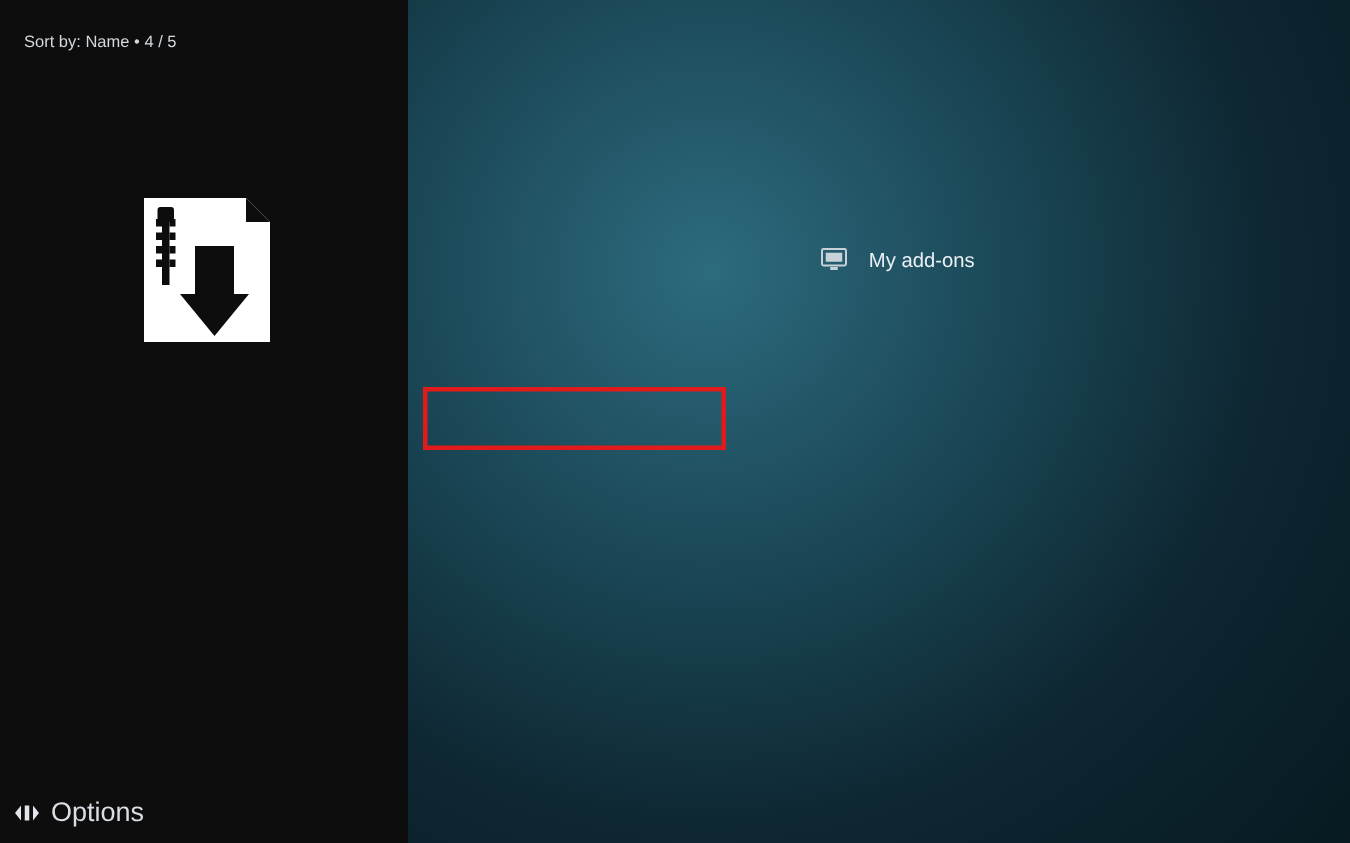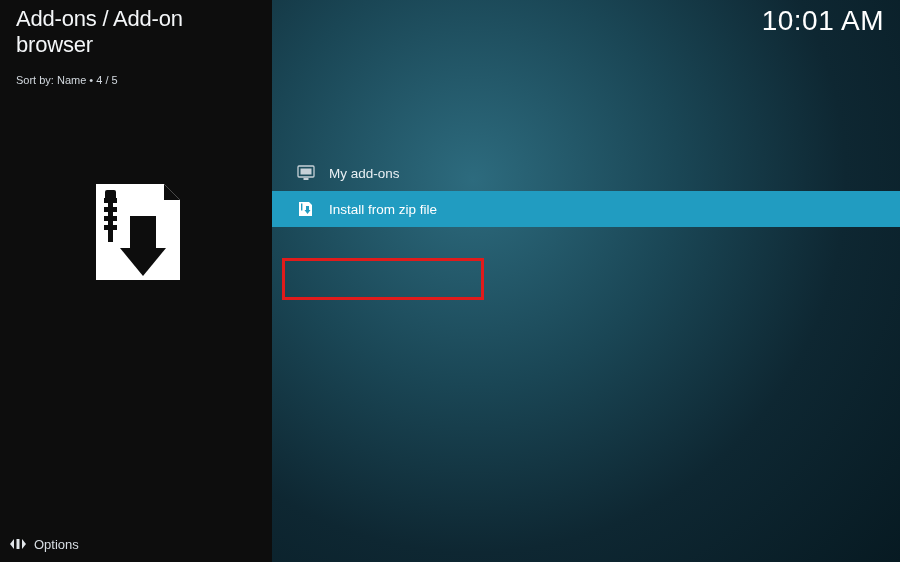--- a/index.html
+++ b/index.html
@@ -38,21 +38,21 @@
 
 .options-bar {
   position: absolute;
   left: 10px;
   bottom: 10px;
   display: flex;
   align-items: center;
   gap: 8px;
 }
 .options-bar .opt-icon { display:inline-flex; }
-.options-bar .label { font-size: 13px; color: #d8dee4; text-align: right; }
+.options-bar .label { font-size: 18px; color: #d8dee4; text-align: right; }
 
 .main {
   width: 628px;
   height: 562px;
   background: radial-gradient(circle at 32% 32%, #2d6b7e 0%, #1a4655 36%, #0e2732 65%, #071a22 100%);
   position: relative;
 }
 .clock {
   position: absolute;
   top: 5px;
@@ -68,40 +68,40 @@
   top: 155px;
   left: 0;
   right: 0;
 }
 .row {
   display: flex;
   align-items: center;
   height: 36px;
   padding-left: 25px;
   gap: 14px;
+  justify-content: center;
 }
 .row .icon { width: 18px; height: 18px; display: inline-flex; align-items:center; justify-content:center; }
 .row .label { font-size: 13.5px; color: #eaf0f4; }
 .row.selected {
   background: #219cc1;
 }
 .row.selected .label { color: #ffffff; }
 
 .highlight-box {
   position: absolute;
   border: 3px solid #e11b1b;
   pointer-events: none;
 }
 </style>
 </head>
 <body>
 
 <div class="sidebar">
   <div class="header">
-    <div class="breadcrumb">Add-ons / Add-on browser</div>
     <div class="sortline">Sort by: Name  •  4 / 5</div>
   </div>
 
   <div class="sidebar-icon">
     <svg width="120" height="120" viewBox="0 0 120 120">
 
       <path d="M20 8 H88 L104 24 V104 H20 Z" fill="#ffffff"></path>
       <path d="M88 8 L104 24 H88 Z" fill="#0d0d0d"></path>
 
       <rect x="32" y="20" width="5" height="46" fill="#0d0d0d"></rect>
@@ -128,46 +128,34 @@
         <polygon points="4,3 4,13 0,8" fill="#e2e6ea"></polygon>
         <polygon points="12,3 12,13 16,8" fill="#e2e6ea"></polygon>
         <rect x="6.5" y="3" width="3" height="10" fill="#e2e6ea"></rect>
       </svg>
     </span>
     <span class="label">Options</span>
   </div>
 </div>
 
 <div class="main">
-  <div class="clock">10:01 AM</div>
 
   <div class="menu">
 
     <div class="row">
       <span class="icon">
         <svg width="18" height="18" viewBox="0 0 18 18">
           <rect x="1" y="2" width="16" height="11" rx="1" fill="none" stroke="#c7d1d8" stroke-width="1.3"></rect>
           <rect x="3.5" y="4.5" width="11" height="6" fill="#c7d1d8"></rect>
           <rect x="6.5" y="14" width="5" height="2" fill="#c7d1d8"></rect>
         </svg>
       </span>
       <span class="label">My add-ons</span>
     </div>
 
 
 
-    <div class="row selected">
-      <span class="icon">
-        <svg width="18" height="18" viewBox="0 0 18 18">
-          <path d="M2 2h10l3 3v11H2z" fill="#ffffff"></path>
-          <rect x="4" y="3.5" width="1.4" height="7" fill="#219cc1"></rect>
-          <rect x="9" y="6" width="3" height="4.5" fill="#219cc1"></rect>
-          <polygon points="7.5,10 13.5,10 10.5,14" fill="#219cc1"></polygon>
-        </svg>
-      </span>
-      <span class="label">Install from zip file</span>
-    </div>
 
 
   </div>
 </div>
 
 <div class="highlight-box" style="left:282px;top:258px;width:202px;height:42px;"></div>
 
 </body></html>

